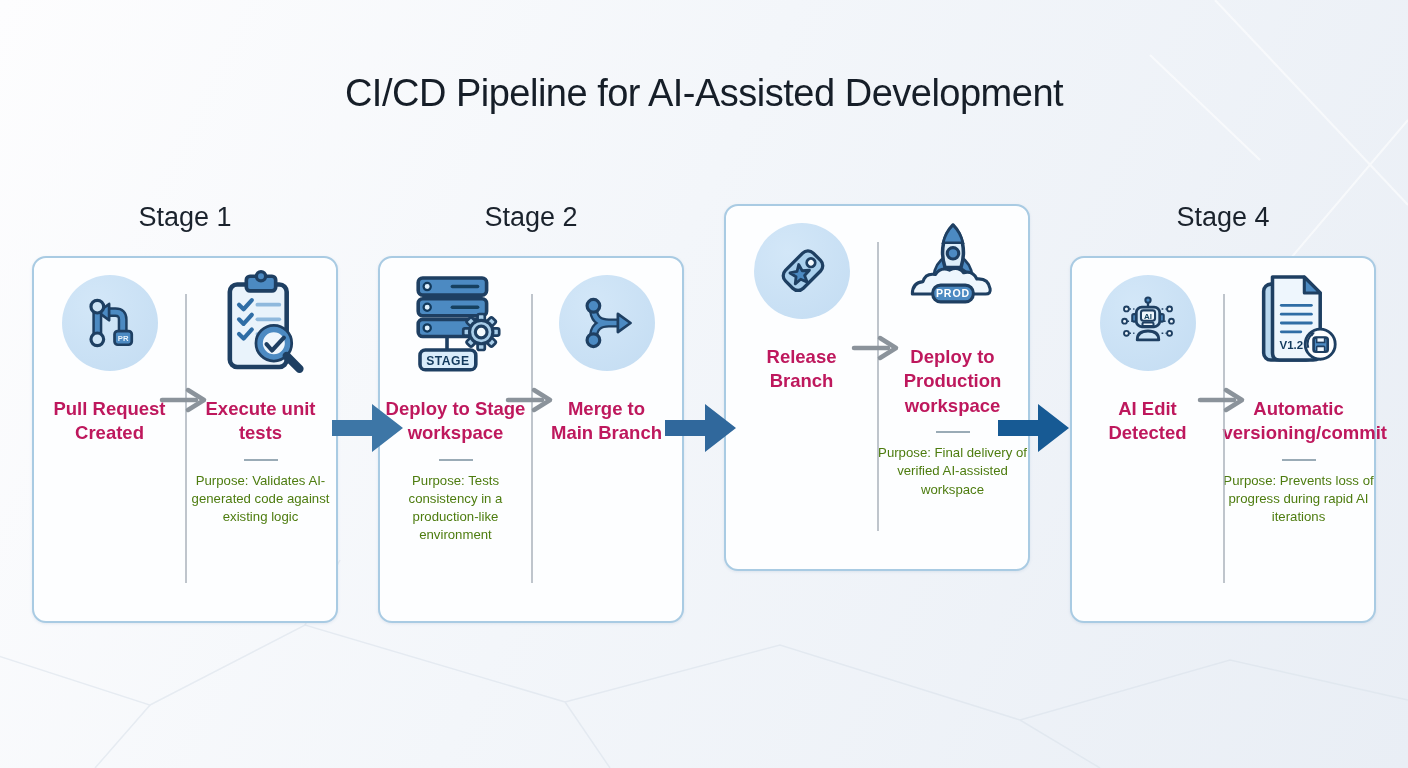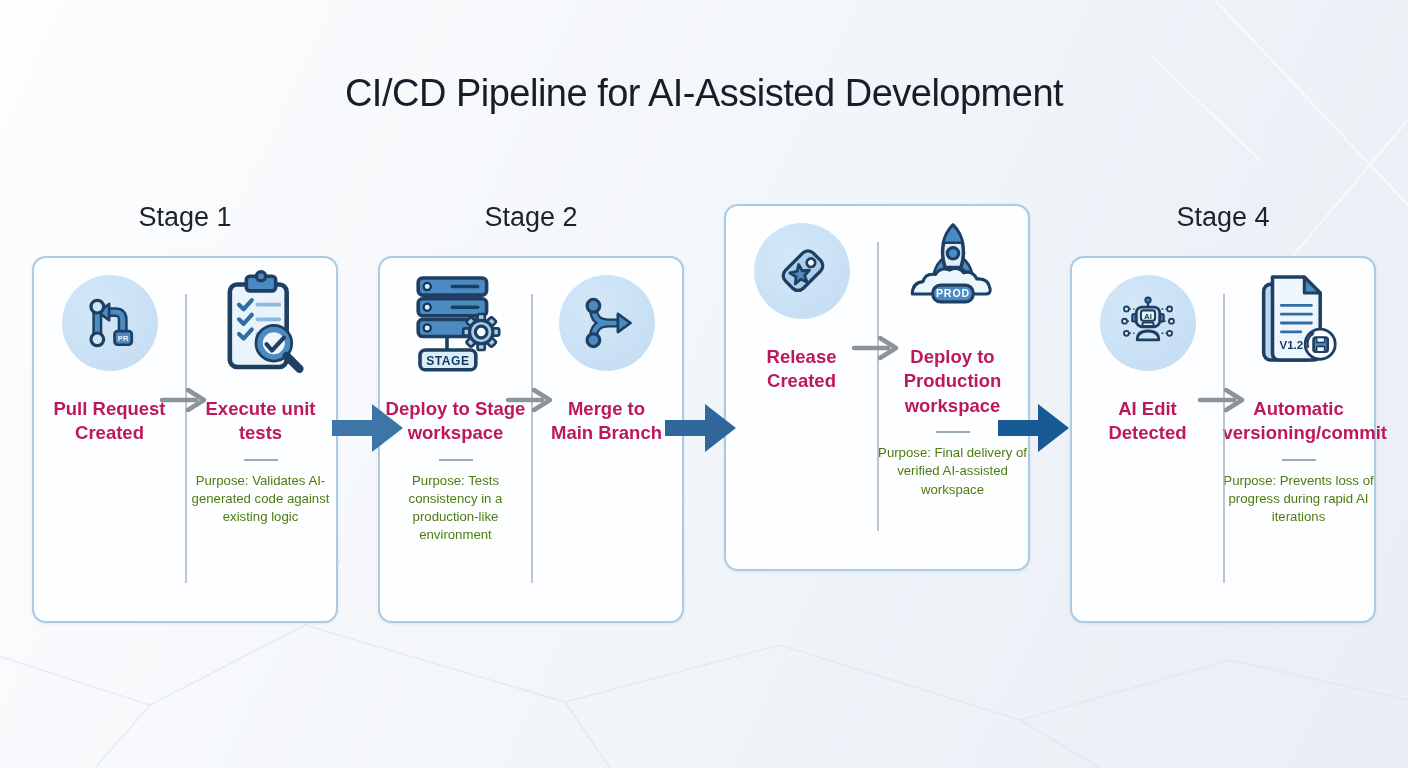--- a/index.html
+++ b/index.html
@@ -207,21 +207,21 @@
             <div class="icon-circle">
               <svg width="60" height="60" viewBox="0 0 64 64">
                 <g transform="rotate(45 32 32)">
                   <rect x="19" y="10" width="27" height="42" rx="8" fill="#a9cfec" stroke="#1e3f62" stroke-width="3.5"></rect>
                   <circle cx="32.5" cy="19" r="4.5" fill="#f2f9fe" stroke="#1e3f62" stroke-width="3"></circle>
                 </g>
                 <path d="M30 25 L32.8 32.1 L40.5 32.6 L34.6 37.5 L36.5 44.9 L30 40.8 L23.5 44.9 L25.4 37.5 L19.5 32.6 L27.2 32.1 Z" fill="#4c8ac2" stroke="#1e3f62" stroke-width="3" stroke-linejoin="round" transform="rotate(-8 30 36)"></path>
               </svg>
             </div>
           </div>
-          <div class="step-name">Release Created</div>
+          <div class="step-name">Release Branch</div>
         </div>
 
         <div class="col right">
           <div class="icon-area">
             <svg width="106" height="106" viewBox="0 0 120 120">
               <path d="M55 56 L60 70 L65 56 Z" fill="#4c8ac2" stroke="#1e3f62" stroke-width="2.5"></path>
               <path d="M51 44 C43 49 39 58 38 66 L51 57 Z" fill="#4c8ac2" stroke="#1e3f62" stroke-width="3" stroke-linejoin="round"></path>
               <path d="M69 44 C77 49 81 58 82 66 L69 57 Z" fill="#4c8ac2" stroke="#1e3f62" stroke-width="3" stroke-linejoin="round"></path>
               <path d="M60 8 C71 19 75 38 69 56 L51 56 C45 38 49 19 60 8 Z" fill="#ddeefa" stroke="#1e3f62" stroke-width="4" stroke-linejoin="round"></path>
               <path d="M60 8 C66 14 69.5 21 71.2 28 L48.8 28 C50.5 21 54 14 60 8 Z" fill="#4c8ac2" stroke="#1e3f62" stroke-width="3"></path>

